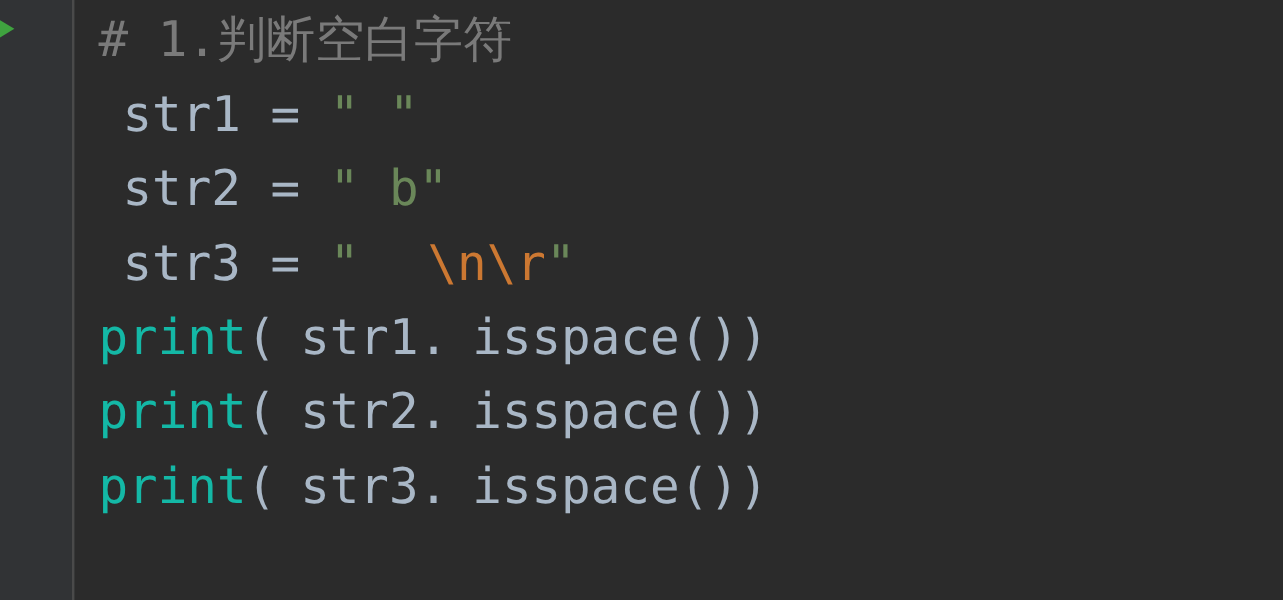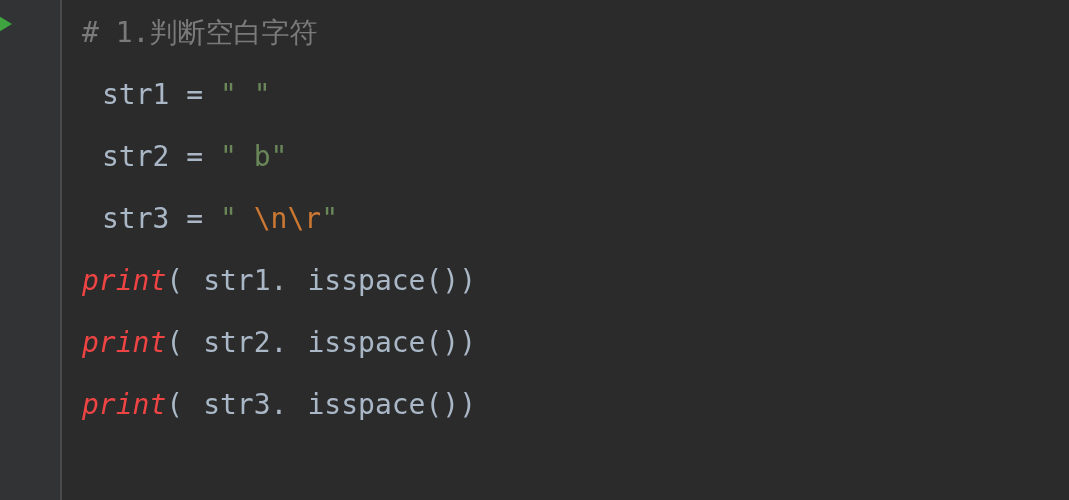--- a/index.html
+++ b/index.html
@@ -8,21 +8,21 @@
     width: 1069px;
     height: 500px;
     background: #2b2b2b;
     overflow: hidden;
   }
   .editor {
     position: relative;
     width: 100%;
     height: 100%;
     font-family: "Consolas", "Menlo", "DejaVu Sans Mono", monospace;
-    font-size: 28px;
+    font-size: 41px;
     line-height: 62px;
     color: #a9b7c6;
   }
   .gutter {
     position: absolute;
     left: 0;
     top: 0;
     width: 60px;
     height: 100%;
     background: #313335;
@@ -43,22 +43,22 @@
     position: absolute;
     left: 82px;
     top: 2px;
     white-space: pre;
   }
   .line { display: block; }
   .comment { color: #7a7a7a; }
   .ident   { color: #a9b7c6; margin-left: 20px; }
   .op      { color: #a9b7c6; }
   .string  { color: #6a8759; }
-  .escape  { color: #cc7832; }
-  .builtin { color: #ef4444; font-style: italic; }
+  .escape  { color: #cc7832; margin-left: 32px; }
+  .builtin { color: #14b8a6; }
   .paren   { color: #a9b7c6; }
 </style>
 </head>
 <body>
 
 <div class="editor">
   <div class="gutter">
     <div class="run-marker"></div>
   </div>
   <div class="code" id="code-area"><div class="line"><span class="comment"># 1.判断空白字符</span></div><div class="line"><span class="ident">str1 </span><span class="op">= </span><span class="string">" "</span></div><div class="line"><span class="ident">str2 </span><span class="op">= </span><span class="string">" b"</span></div><div class="line"><span class="ident">str3 </span><span class="op">= </span><span class="string">" </span><span class="escape">\n\r</span><span class="string">"</span></div><div class="line"><span class="builtin">print</span><span class="paren">(</span><span class="ident">str1</span><span class="op">.</span><span class="ident">isspace</span><span class="paren">())</span></div><div class="line"><span class="builtin">print</span><span class="paren">(</span><span class="ident">str2</span><span class="op">.</span><span class="ident">isspace</span><span class="paren">())</span></div><div class="line"><span class="builtin">print</span><span class="paren">(</span><span class="ident">str3</span><span class="op">.</span><span class="ident">isspace</span><span class="paren">())</span></div></div>

